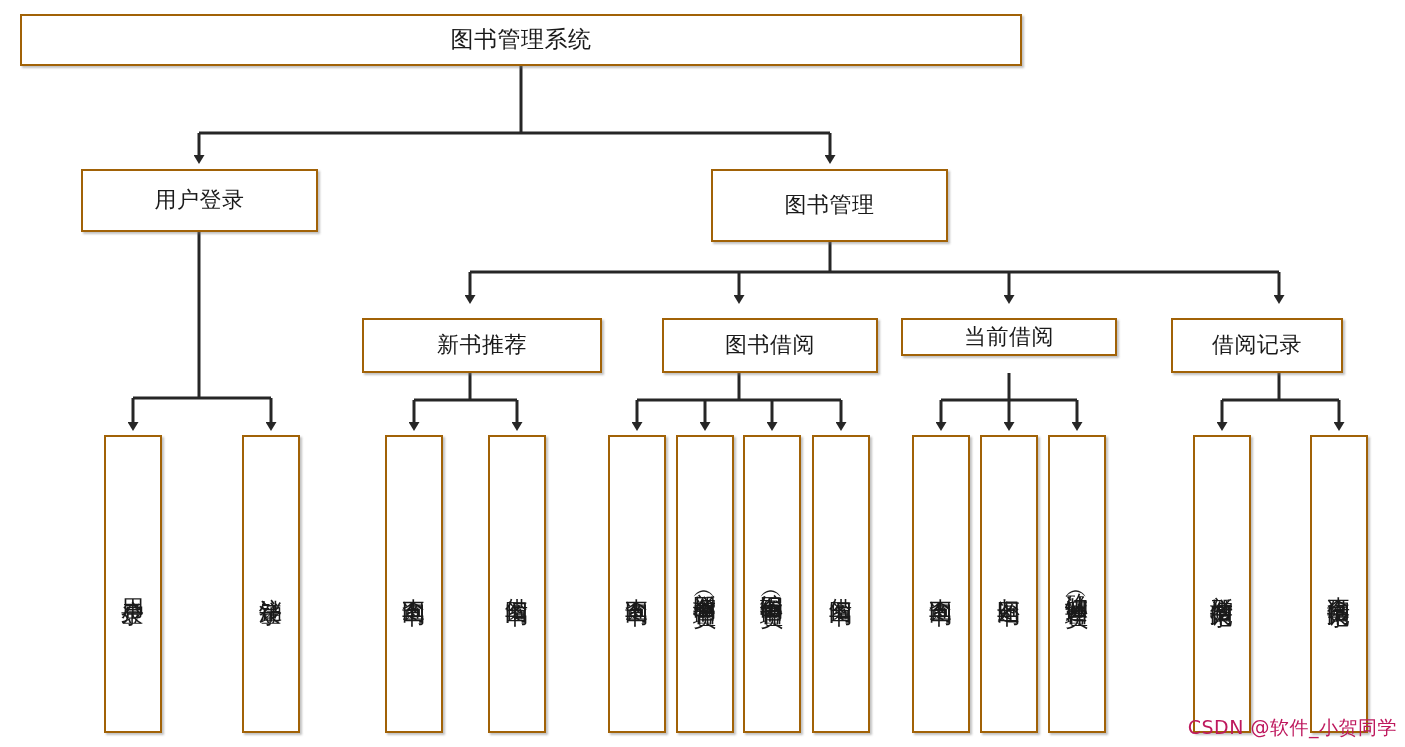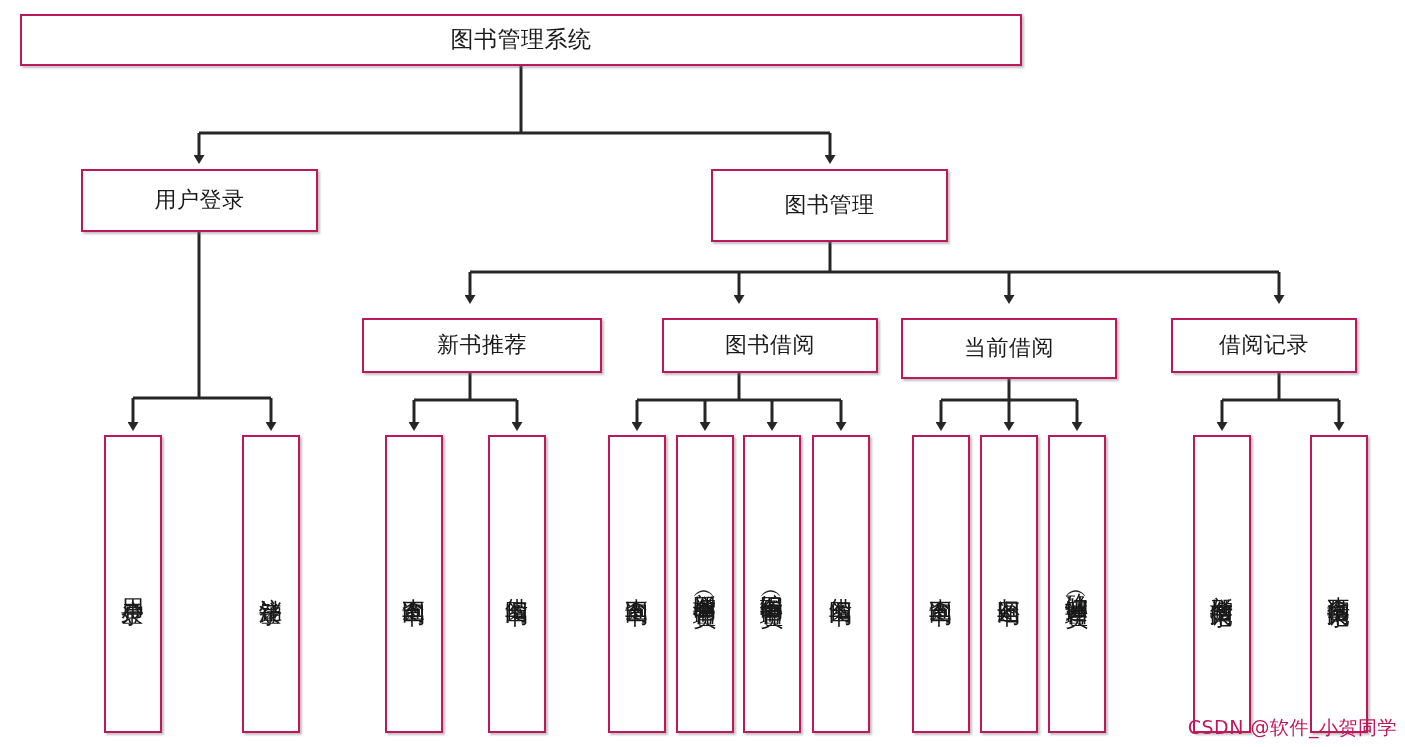--- a/index.html
+++ b/index.html
@@ -21,21 +21,21 @@
     position: absolute;
     left: 0;
     top: 0;
     width: 1405px;
     height: 747px;
     pointer-events: none;
   }
   .node {
     position: absolute;
     box-sizing: border-box;
-    border: 2px solid #be185d;
+    border: 2px solid #a16207;
     background: #ffffff;
     display: flex;
     align-items: center;
     justify-content: center;
     color: #1a1a1a;
     box-shadow: 2px 2px 2px rgba(120,120,120,0.45);
   }
   .node .label {
     display: block;
     text-align: center;
@@ -136,24 +136,24 @@
   <div class="node horiz" style="left:711px; top:169px; width:237px; height:73px;">
     <span class="label">图书管理</span>
   </div>
 
   <div class="node horiz" style="left:362px; top:318px; width:240px; height:55px;">
     <span class="label">新书推荐</span>
   </div>
   <div class="node horiz" style="left:662px; top:318px; width:216px; height:55px;">
     <span class="label">图书借阅</span>
   </div>
-  <div class="node horiz" style="left:901px; top:318px; width:216px; height:61px;">
+  <div class="node horiz" style="left:901px; top:318px; width:216px; height:38px;">
     <span class="label">当前借阅</span>
   </div>
-  <div class="node horiz" style="left:1171px; top:318px; width:186px; height:55px;">
+  <div class="node horiz" style="left:1171px; top:318px; width:172px; height:55px;">
     <span class="label">借阅记录</span>
   </div>
 
   <div class="node vert" style="left:104px; top:435px; width:58px; height:298px;">
     <span class="label">用户登录</span>
   </div>
   <div class="node vert" style="left:242px; top:435px; width:58px; height:298px;">
     <span class="label">注销登录</span>
   </div>
 

